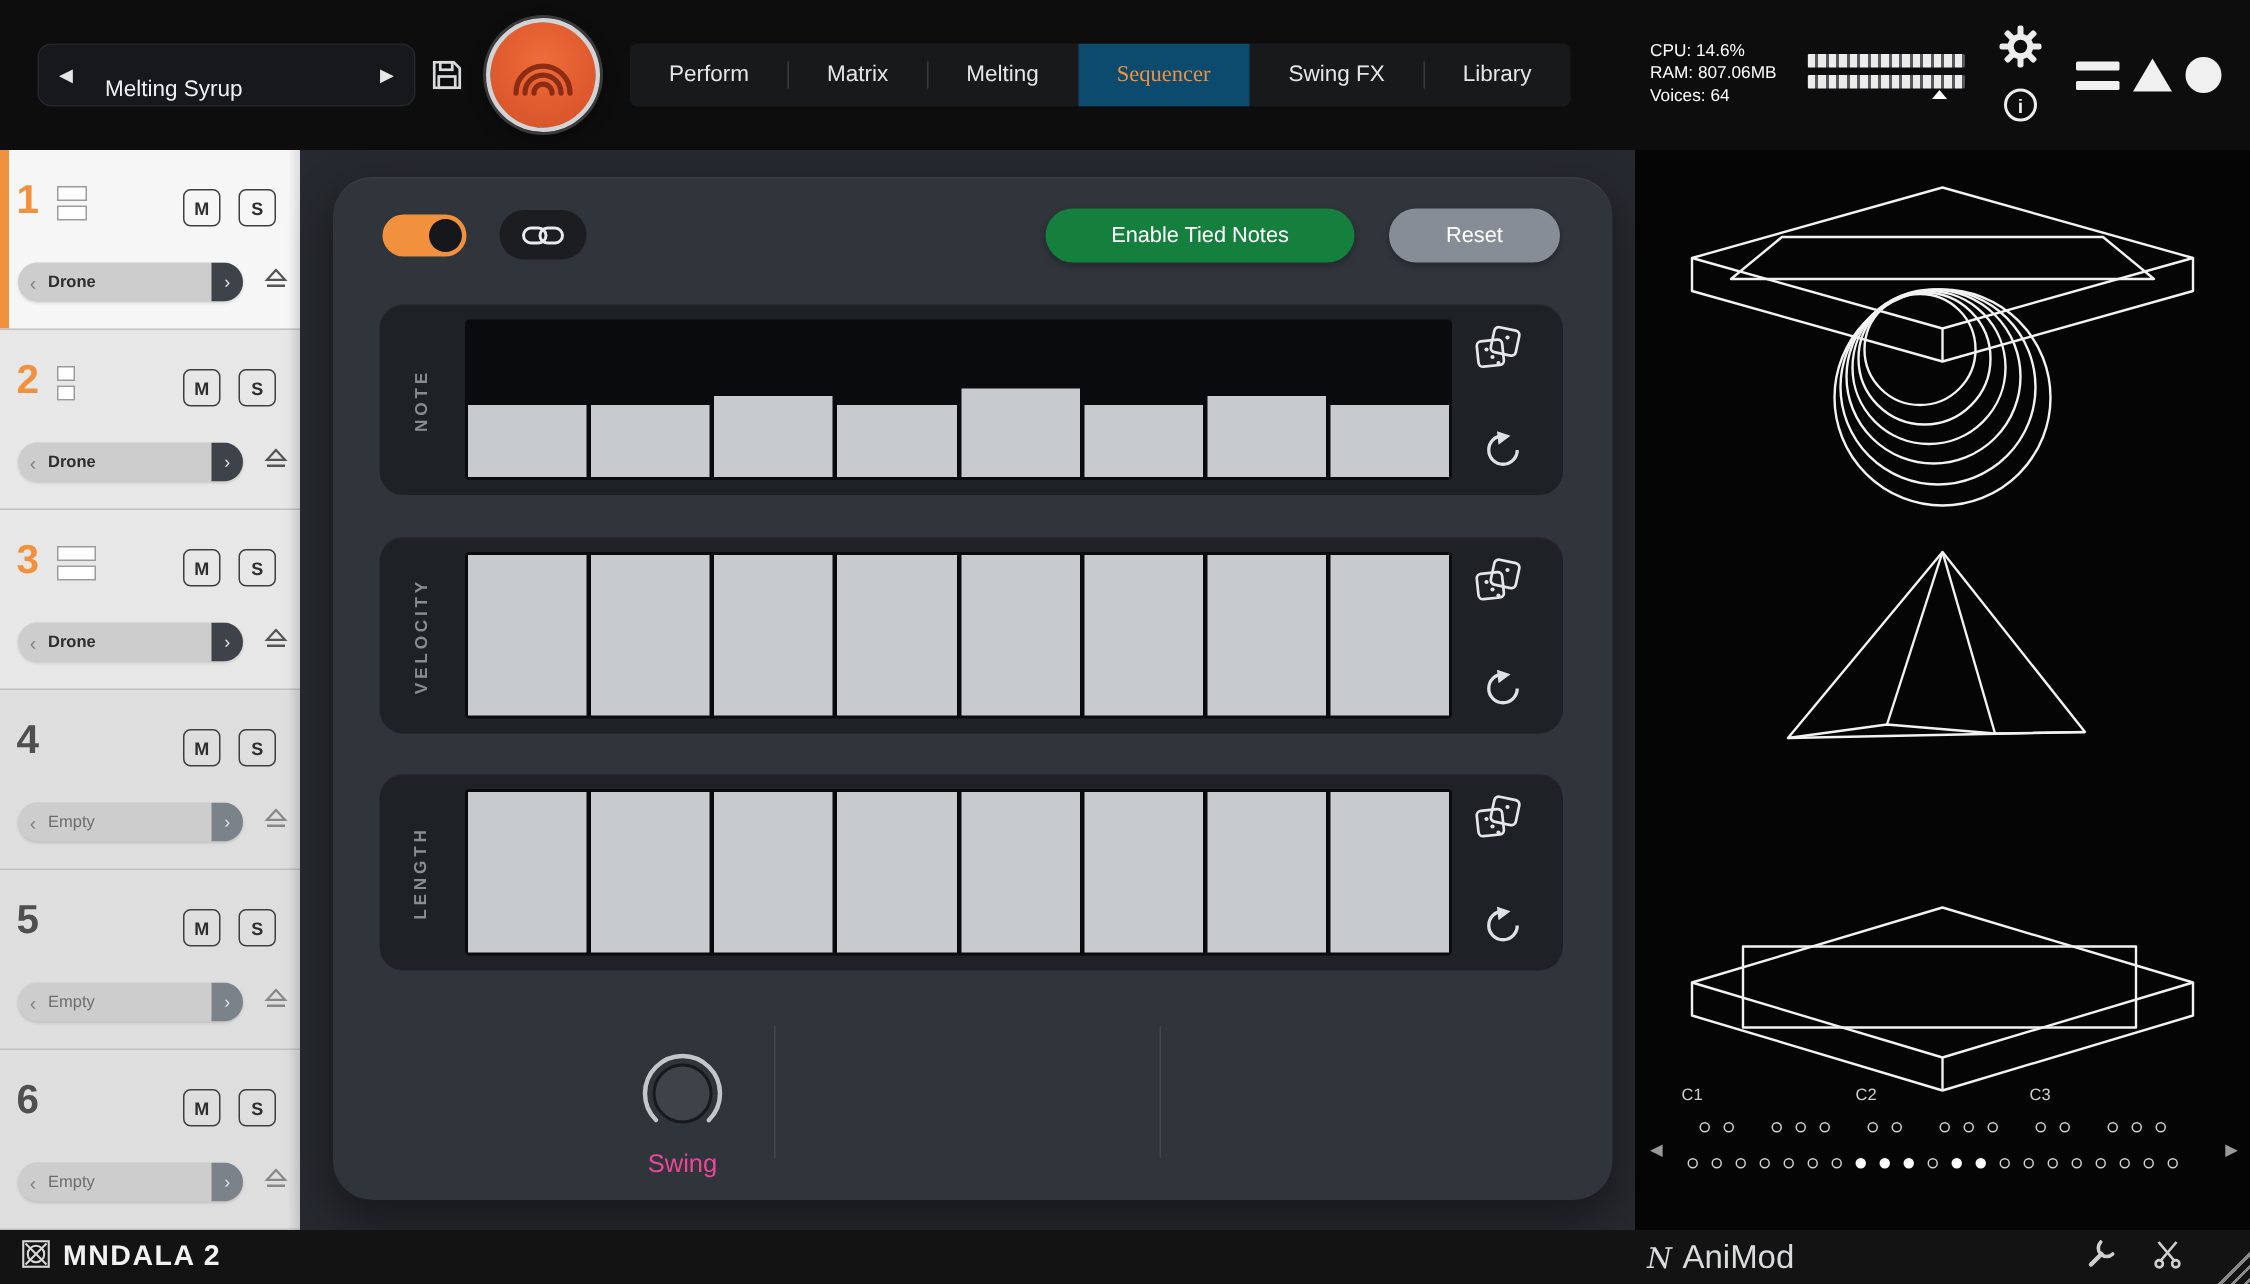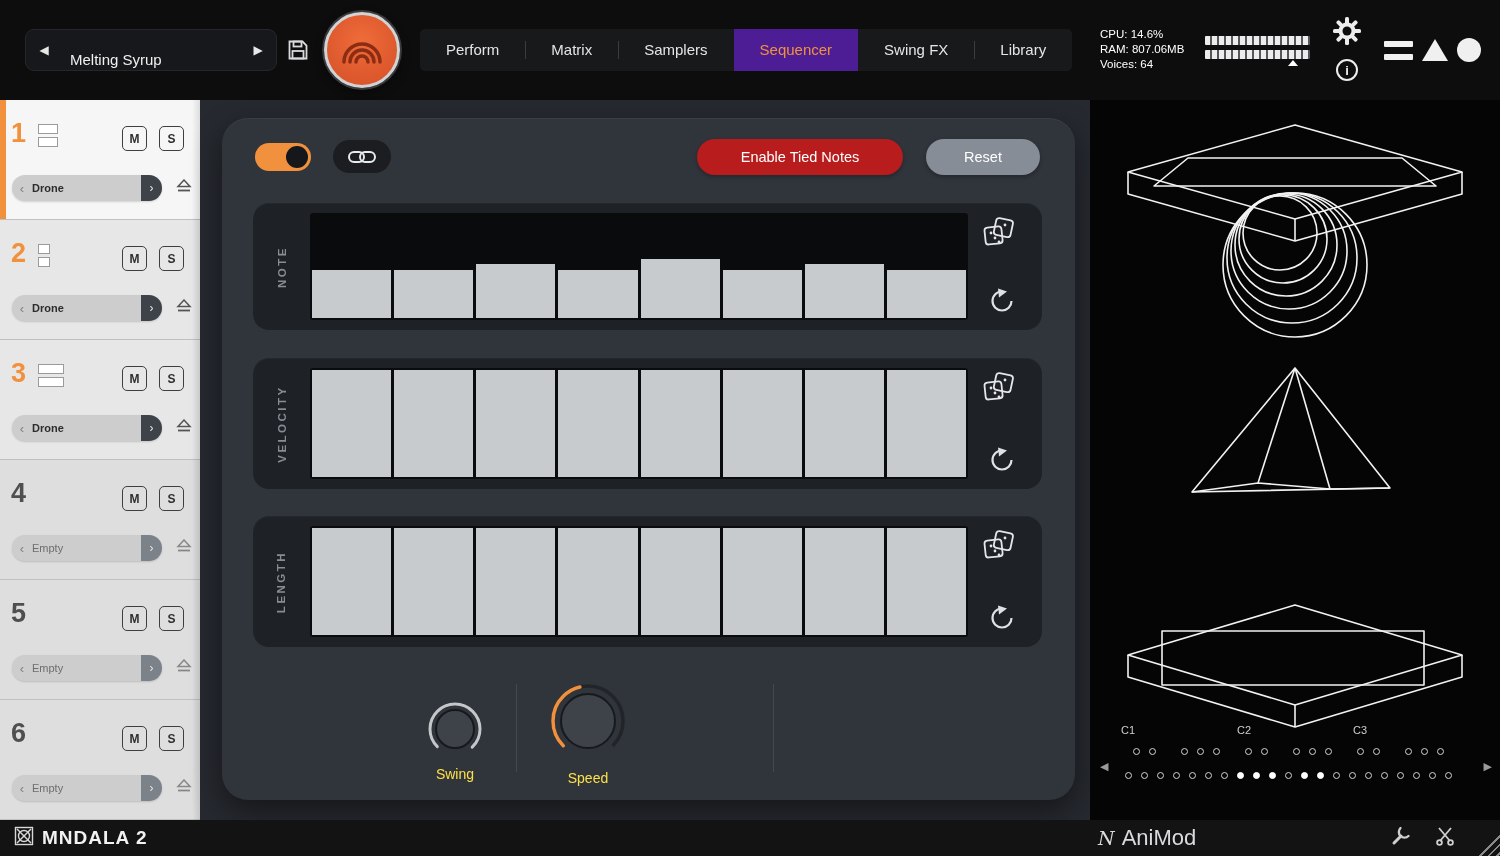--- a/index.html
+++ b/index.html
@@ -9,21 +9,21 @@
   
   .header { position:absolute; left:0; top:0; width:1500px; height:100px; background:#0d0d0e; }
   .preset { position:absolute; left:25px; top:29px; width:252px; height:42px; background:#17181b; border:1px solid #26272a; border-radius:9px; display:flex; align-items:center; }
   .preset .nav { width:36px; height:100%; display:flex; align-items:center; justify-content:center; color:#e7e7e7; font-size:12px; cursor:pointer; }
   .preset .pname { flex:1; color:#f0f0f0; font-size:15px; padding-left:8px;margin-top:19px; }
   .save-btn { position:absolute; left:286px; top:38px; width:24px; height:24px; }
   .logo-btn { position:absolute; left:324px; top:12px; width:76px; height:76px; border-radius:50%; background:radial-gradient(circle at 50% 38%, #ef6c3a, #d44f27); border:3px solid #d2d3d5; box-shadow:0 0 0 2px #3a3a3c, 0 4px 10px rgba(0,0,0,.5); display:flex; align-items:center; justify-content:center; }
   .tabs { position:absolute; left:420px; top:29px; height:42px; display:flex; background:#18191b; border-radius:5px; overflow:hidden; }
   .tab { padding:0 26px; line-height:42px; color:#e5e5e5; font-size:15px; position:relative; cursor:pointer; white-space:nowrap; }
   .tab + .tab::before { content:''; position:absolute; left:0; top:12px; bottom:12px; width:1px; background:#3c3c3f; }
-  .tab.active { background:#4c1d95; color:#F2913D; }
+  .tab.active { background:#0c4a6e; color:#F2913D;font-family:Liberation Serif, serif; }
   .tab.active::before, .tab.active + .tab::before { display:none; }
   .stats { position:absolute; left:1100px; top:27px; color:#ffffff; font-size:11.5px; line-height:15px; }
   .meters { position:absolute; left:1205px; top:36px; width:105px; }
   .meter { height:9px; margin-bottom:5px; background:repeating-linear-gradient(90deg,#ececec 0 5px,#55565a 5px 7px); border-radius:1px; }
   .meter-marker { position:absolute; left:83px; top:24px; width:0; height:0; border-left:5px solid transparent; border-right:5px solid transparent; border-bottom:6px solid #ffffff; }
   .gear-btn { position:absolute; left:1332px; top:16px; width:30px; height:30px; cursor:pointer; }
   .info-btn { position:absolute; left:1336px; top:59px; width:22px; height:22px; border:2px solid #ededed; border-radius:50%; color:#ededed; font-size:13px; font-weight:bold; display:flex; align-items:center; justify-content:center; cursor:pointer; }
   .brandmark { position:absolute; left:1384px; top:33px; height:34px; display:flex; align-items:center; gap:9px; }
   .bm-bars { display:flex; flex-direction:column; gap:7px; }
   .bm-bars div { width:29px; height:6px; background:#f0f0f0; border-radius:1px; }
@@ -49,33 +49,33 @@
   .dd-right { width:21px; height:26px; background:#3e434a; color:#e4e4e4; font-size:12px; display:flex; align-items:center; justify-content:center; cursor:pointer; }
   .slot.empty .dd-right { background:#7b828a; }
   .eject { position:absolute; right:8px; top:79px; width:16px; height:14px; cursor:pointer; }
 
   
   .main { position:absolute; left:200px; top:100px; width:890px; height:720px; background:#26292f; }
   .panel { position:absolute; left:22px; top:18px; width:853px; height:682px; background:#30343b; border-radius:26px; box-shadow:0 12px 30px rgba(0,0,0,.45), inset 0 1px 0 rgba(255,255,255,.05); }
   .toggle { position:absolute; left:33px; top:25px; width:56px; height:28px; border-radius:14px; background:#F2913D; cursor:pointer; }
   .toggle .knob { position:absolute; right:3px; top:3px; width:22px; height:22px; border-radius:50%; background:#16171b; }
   .link-btn { position:absolute; left:111px; top:22px; width:58px; height:33px; border-radius:17px; background:#1b1d21; display:flex; align-items:center; justify-content:center; cursor:pointer; }
-  .pill-btn { position:absolute; height:36px; border-radius:18px; background:#b91c1c; color:#ffffff; font-size:14.5px; border:none; display:flex; align-items:center; justify-content:center; cursor:pointer; box-shadow:0 2px 4px rgba(0,0,0,.25); }
+  .pill-btn { position:absolute; height:36px; border-radius:18px; background:#15803d; color:#ffffff; font-size:14.5px; border:none; display:flex; align-items:center; justify-content:center; cursor:pointer; box-shadow:0 2px 4px rgba(0,0,0,.25); }
   .btn-tied { left:475px; top:21px; width:206px; }
   .btn-reset { left:704px; top:21px; width:114px; background:#868d96; }
   .seq-row { position:absolute; left:31px; width:789px; background:#1e2126; border-radius:16px; box-shadow: inset 0 1px 0 rgba(255,255,255,.03); }
   .row-label-wrap { position:absolute; left:0; top:0; bottom:0; width:57px; display:flex; align-items:center; justify-content:center; }
   .row-label-wrap span { transform:rotate(-90deg); color:#878d93; font-size:11.5px; letter-spacing:2.5px; font-weight:bold; white-space:nowrap; }
   .screen { position:absolute; left:57px; top:10px; width:658px; bottom:10px; background:#0a0b0d; border-radius:3px; display:flex; align-items:flex-end; gap:3px; padding:2px; }
   .bar { flex:1; background:#c7cbcd; min-height:2px; }
   .row-icon { position:absolute; right:24px; cursor:pointer; }
   .dice { top:14px; }
   .cycle { bottom:12px; right:27px; }
   .knob-wrap { position:absolute; display:flex; flex-direction:column; align-items:center; }
-  .knob-label { margin-top:7px; color:#fde047; font-size:14px; }
+  .knob-label { margin-top:7px; color:#ec4899; font-size:17px; }
   .kdiv { position:absolute; width:1px; height:88px; top:566px; background:#45494f; }
 
   
   .viz { position:absolute; left:1090px; top:100px; width:410px; height:720px; background:#050506; }
   .oct-label { position:absolute; top:624px; color:#cfcfcf; font-size:11px; }
   .keys-row { position:absolute; left:0; width:410px; height:8px; }
   .kdot { position:absolute; top:0; width:7px; height:7px; border-radius:50%; border:1.2px solid #cfd2d4; cursor:pointer; }
   .kdot.filled { background:#ffffff; border-color:#ffffff; }
   .key-arrow { position:absolute; top:660px; color:#9a9a9a; font-size:11px; cursor:pointer; }
 
@@ -114,21 +114,21 @@
         <g fill="none" stroke="#8c2c12" stroke-width="3.5" stroke-linecap="round">
           <path d="M12 42 A18 18 0 0 1 48 42"></path>
           <path d="M18 42 A12 12 0 0 1 42 42"></path>
           <path d="M24 42 A6 6 0 0 1 36 42"></path>
         </g>
       </svg>
     </div>
     <div class="tabs">
       <div class="tab">Perform</div>
       <div class="tab">Matrix</div>
-      <div class="tab">Samplers</div>
+      <div class="tab">Melting</div>
       <div class="tab active">Sequencer</div>
       <div class="tab">Swing FX</div>
       <div class="tab">Library</div>
     </div>
     <div class="stats">
       <div>CPU: 14.6%</div>
       <div>RAM: 807.06MB</div>
       <div>Voices: 64</div>
     </div>
     <div class="meters">
@@ -403,28 +403,20 @@
 
       <div class="knob-wrap" style="left:193px; top:581px; width:80px">
         <svg width="60" height="60" viewBox="0 0 60 60">
           <circle cx="30" cy="30" r="25" fill="none" stroke="#222428" stroke-width="3" stroke-dasharray="117.8 157.1" transform="rotate(135 30 30)"></circle>
           <circle cx="30" cy="30" r="25" fill="none" stroke="#c3c7ca" stroke-width="3" stroke-dasharray="117.8 157.1" transform="rotate(135 30 30)" stroke-linecap="round"></circle>
           <circle cx="30" cy="30" r="19" fill="#3e434a" stroke="#17191c" stroke-width="2"></circle>
         </svg>
         <div class="knob-label">Swing</div>
       </div>
       <div class="kdiv" style="left:294px"></div>
-      <div class="knob-wrap" style="left:321px; top:561px; width:90px">
-        <svg width="84" height="84" viewBox="0 0 84 84">
-          <circle cx="42" cy="42" r="35" fill="none" stroke="#222428" stroke-width="3.5" stroke-dasharray="164.9 219.9" transform="rotate(135 42 42)"></circle>
-          <circle cx="42" cy="42" r="35" fill="none" stroke="#F2913D" stroke-width="3.5" stroke-dasharray="74.2 219.9" transform="rotate(135 42 42)" stroke-linecap="round"></circle>
-          <circle cx="42" cy="42" r="27" fill="#3e434a" stroke="#17191c" stroke-width="2"></circle>
-        </svg>
-        <div class="knob-label">Speed</div>
-      </div>
       <div class="kdiv" style="left:551px"></div>
 
     </div>
   </div>
 
   <div class="viz">
     <svg width="410" height="630" viewBox="0 0 410 630">
       <g fill="none" stroke="#f2f2f2" stroke-width="1.6" stroke-linejoin="round">
 
         <path d="M38 72 L205 25 L372 72 L205 119 Z"></path>

